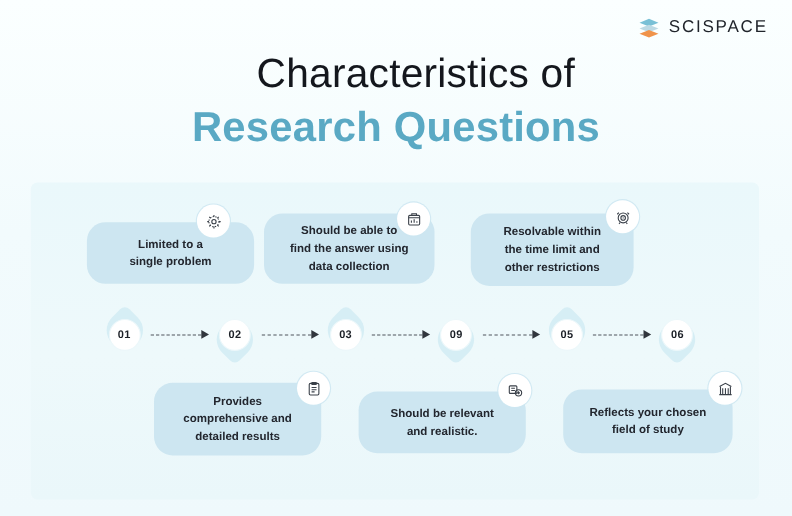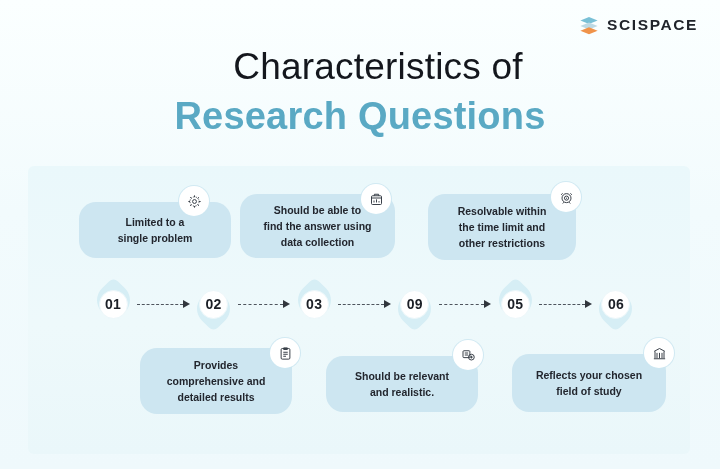--- a/index.html
+++ b/index.html
@@ -31,21 +31,21 @@
     align-items: center;
     gap: 7px;
   }
   .logo-mark {
     width: 22px;
     height: 22px;
     display: block;
   }
   .logo-text {
     font-size: 15.5px;
-    font-weight: bold;
+    font-weight: normal;
     letter-spacing: 1.6px;
     color: #20242b;
   }
 
   
   .title-wrap {
     position: absolute;
     top: 44px;
     left: 0;
     right: 0;
@@ -171,21 +171,21 @@
   .step-circle {
     position: relative;
     width: 27px;
     height: 27px;
     border-radius: 50%;
     background: #ffffff;
     border: 1px solid #ecf7fa;
     display: flex;
     align-items: center;
     justify-content: center;
-    font-size: 14px;
+    font-size: 10px;
     font-weight: bold;
     color: #1b1f26;
     letter-spacing: 0.3px;
   }
   .connector {
     flex: 1 1 auto;
     height: 9px;
     position: relative;
     margin: 0 3px;
   }

